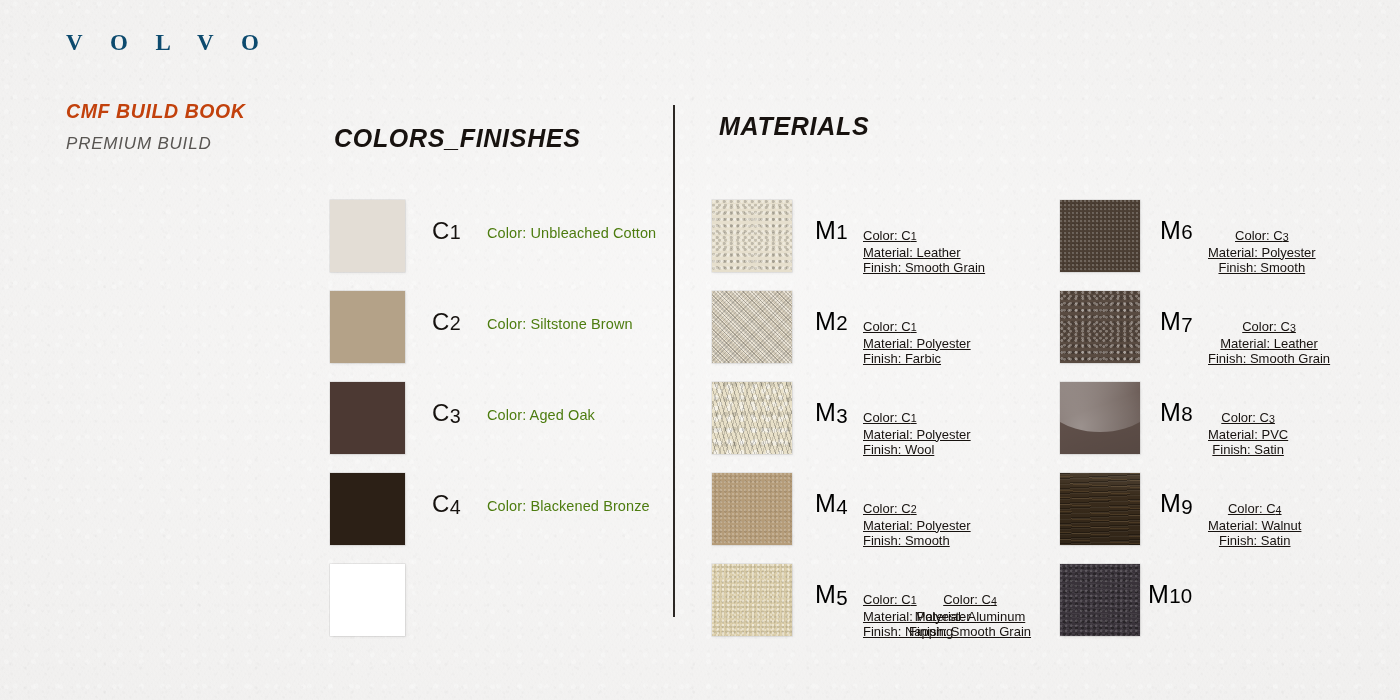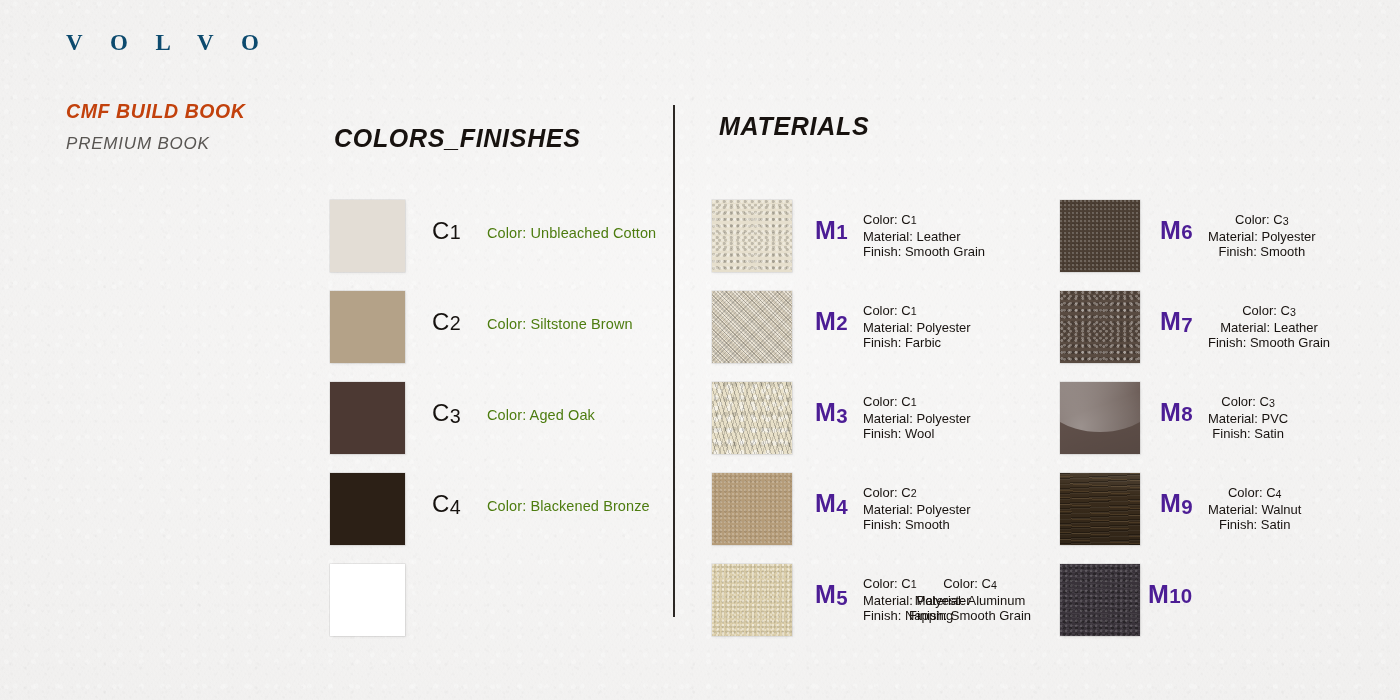--- a/index.html
+++ b/index.html
@@ -159,32 +159,32 @@
     top: 0;
     width: 80px;
     height: 72px;
     overflow: hidden;
     box-shadow: 0 0 0 .6px rgba(0,0,0,.10), 1px 1px 3px rgba(0,0,0,.07);
   }
   .mat-code {
     position: absolute;
     top: 16px;
     font-size: 25px;
-    color: #4c1d95;
+    color: #000000;
     letter-spacing: .3px;
     white-space: nowrap;
-    font-weight: bold;
   }
   .mat-spec {
     position: absolute;
-    top: 12px;
+    top: 28px;
     font-size: 13px;
     line-height: 15.6px;
     color: #17120f;
     white-space: nowrap;
+    text-decoration: underline;
   }
   
   #mat-column-1 .mat-code { left: 103px; }
   #mat-column-1 .mat-spec { left: 151px; text-align: left; }
   
   #mat-column-2 .mat-code { left: 100px; }
   #mat-column-2 .mat-spec { left: 148px; text-align: center; }
   
   .mat-row.wide-code .mat-code { left: 88px !important; }
   .mat-row.wide-code .mat-spec { left: auto !important; right: 0; text-align: right; width: 180px; }
@@ -282,21 +282,21 @@
 <body>
 
 <div id="paper-texture"></div>
 <div id="paper-texture-2"></div>
 <div id="vignette"></div>
 
 <div class="layer">
 
   <div id="volvo-wordmark">V O L V O</div>
   <div id="book-title">CMF BUILD BOOK</div>
-  <div id="book-subtitle">PREMIUM BOOK</div>
+  <div id="book-subtitle">PREMIUM BUILD</div>
 
   <div class="section-heading" id="heading-colors">COLORS_FINISHES</div>
   <div class="section-heading" id="heading-materials">MATERIALS</div>
 
   <div id="column-divider"></div>
 
   <div id="colors-column">
       <div class="color-row">
         <div class="color-swatch" style="background: rgb(227, 221, 213);"></div>
         <div class="color-code">C<span class="num">1</span></div>

